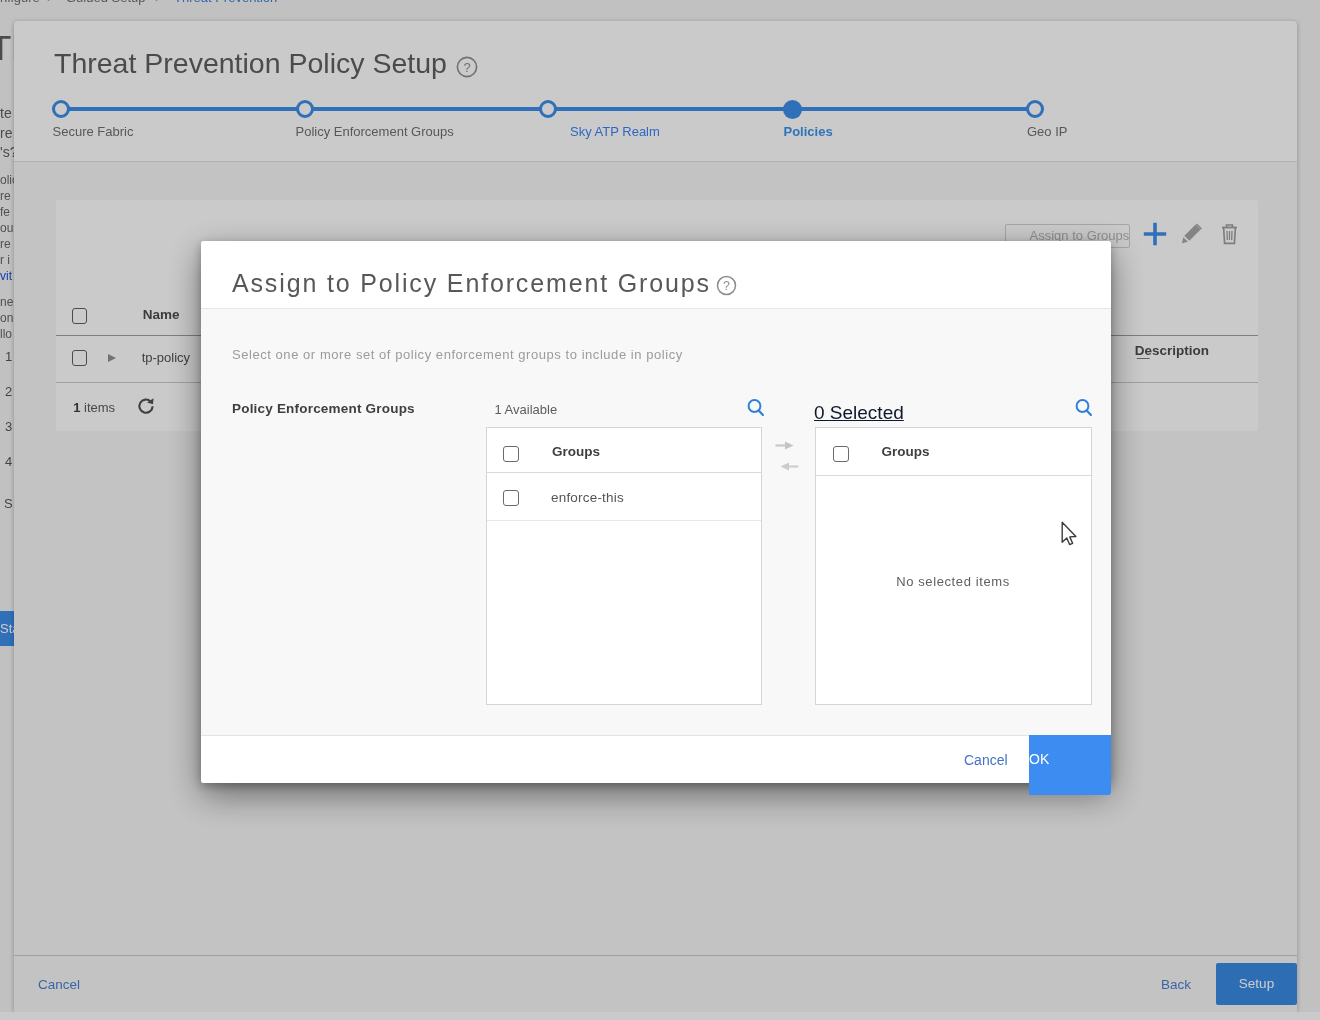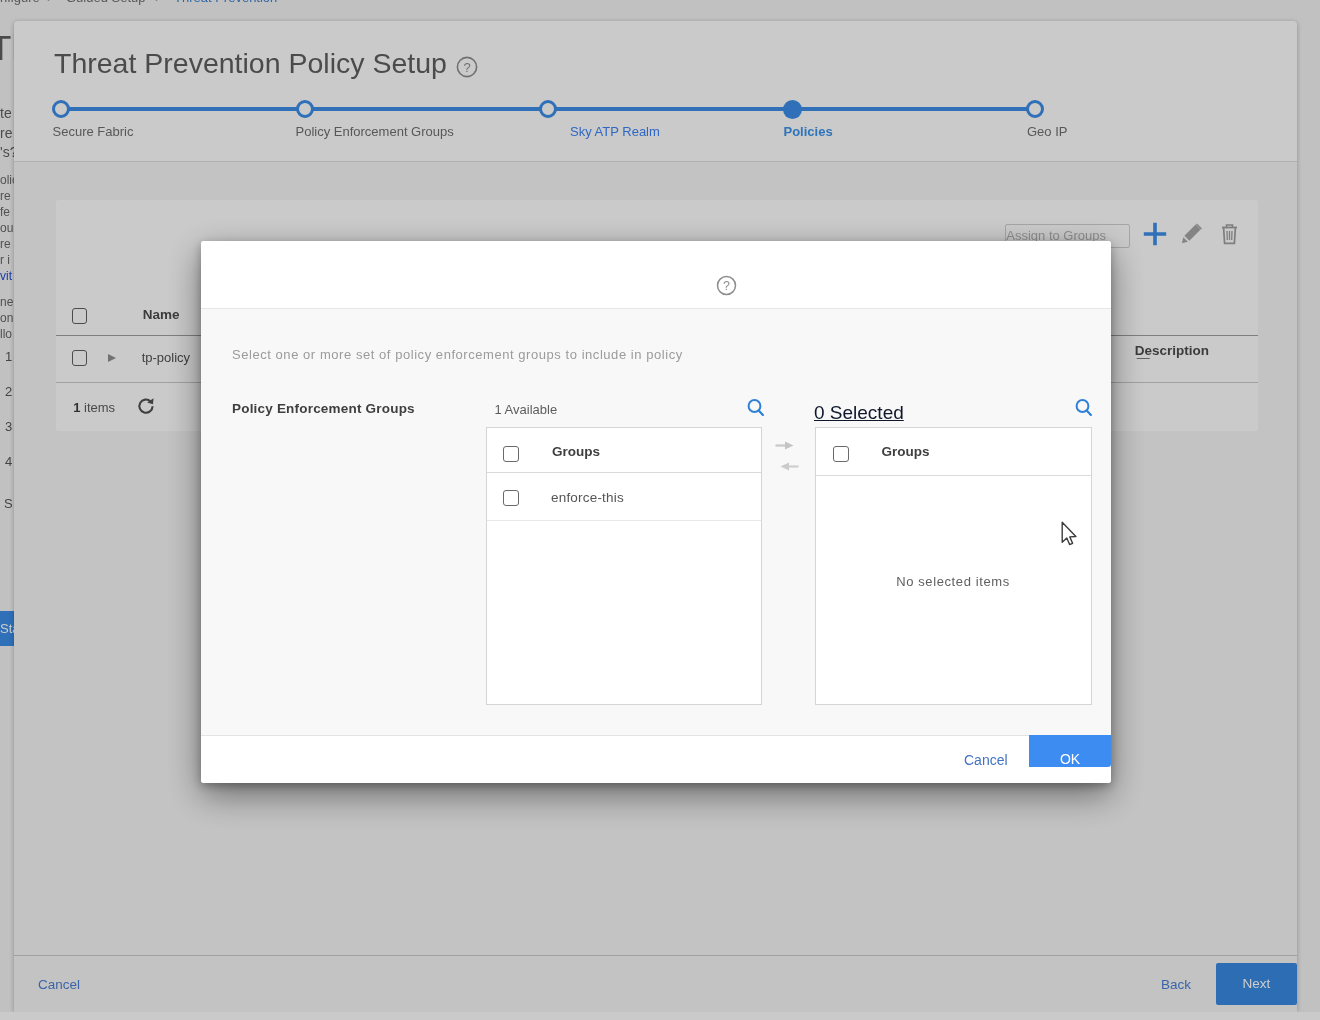--- a/index.html
+++ b/index.html
@@ -69,21 +69,21 @@
     <div class="abs nw" style="left:281.5px; top:103px; font-size:13px; color:#6f6f6f; line-height:15px;">Policy Enforcement Groups</div>
     <div class="abs nw" style="left:525px; top:103px; font-size:13px; color:#3b82f6; line-height:15px;margin-left:31px;">Sky ATP Realm</div>
     <div class="abs nw" style="left:769.5px; top:103px; font-size:13px; color:#3a92e8; line-height:15px; font-weight:bold;">Policies</div>
     <div class="abs nw" style="left:1013px; top:103px; font-size:13px; color:#6f6f6f; line-height:15px;">Geo IP</div>
 
     <div class="abs" style="left:0; top:141px; width:1283px; height:793px; background:#f4f4f4;"></div>
 
     <div class="abs" style="left:41.7px; top:179px; width:1202px; height:231px; background:#fdfdfd; border-radius:3px;">
 
       <div class="abs" style="left:949.6px; top:23.7px; width:125px; height:24px; border:1px solid #cfcfcf;
-           border-radius:2px; font-size:13px; color:#b2b2b2; text-align:left; line-height:22px;">Assign to Groups</div>
+           border-radius:2px; font-size:13px; color:#b2b2b2; text-align:right; line-height:22px;">Assign to Groups</div>
       <svg class="abs" style="left:1087px; top:22px;" width="24" height="24" viewBox="0 0 24 24">
         <path d="M12 0.8 V23.2 M0.8 12 H23.2" stroke="#3b8ce8" stroke-width="3.6" fill="none"></path>
       </svg>
       <svg class="abs" style="left:1125px; top:23px;" width="22" height="21" viewBox="0 0 22 21">
         <path d="M14.6 1.6 L19.6 6.6 L8.4 17.8 L3.4 12.8 Z" fill="#a6a6a6"></path>
         <path d="M2.3 14.2 L6.9 18.8 L0.9 20.3 Z" fill="#a6a6a6"></path>
         <path d="M16 0.4 L21 5.4 L19.9 6.4 L15 1.4 Z" fill="#a6a6a6"></path>
       </svg>
       <svg class="abs" style="left:1164px; top:22.5px;" width="19" height="22" viewBox="0 0 19 22">
         <path d="M2 4.5 H17" stroke="#9e9e9e" stroke-width="1.8"></path>
@@ -107,31 +107,32 @@
       <svg class="abs" style="left:81px; top:196.5px;" width="18" height="18" viewBox="0 0 18 18">
         <path d="M13.6 4.4 A6.6 6.6 0 1 0 15.6 9.3" fill="none" stroke="#4f4f4f" stroke-width="2.1"></path>
         <path d="M16.6 1.2 L15.9 7.2 L10.1 5.5 Z" fill="#4f4f4f"></path>
       </svg>
     </div>
 
     <div class="abs" style="left:0; top:934px; width:1283px; height:57px; border-top:1px solid #c9c9c9; background:#f4f4f4;">
       <div class="abs nw" style="left:24px; top:21px; font-size:13.5px; color:#4a7ed2;">Cancel</div>
       <div class="abs nw" style="left:1147px; top:20.5px; font-size:13.5px; color:#4a7ed2;">Back</div>
       <div class="abs" style="right:0; top:7px; width:81px; height:42px; background:#3989e0; border-radius:2px;
-           color:#fff; font-size:13.5px; text-align:center; line-height:42px;">Next</div>
+           color:#fff; font-size:13.5px; text-align:center; line-height:42px;">Setup</div>
     </div>
   </div>
 </div>
 
   <div class="abs" style="left:0; top:1012px; width:1320px; height:8px; background:#fdfdfd;"></div>
 <div id="overlay"></div>
 
 <div id="modal">
 
   <div class="abs" style="left:0; top:0; width:910px; height:68px; background:#fff; border-bottom:1px solid #e6e6e6; border-radius:3px 3px 0 0;"></div>
+  <div class="abs nw" style="left:31px; top:28px; font-size:25px; color:#58585a; line-height:29px; letter-spacing:1.85px;">Assign to Policy Enforcement Groups</div>
   <svg class="abs" style="left:515px; top:33.5px;" width="21" height="21" viewBox="0 0 21 21">
     <circle cx="10.5" cy="10.5" r="9" fill="none" stroke="#8d8d8d" stroke-width="1.5"></circle>
     <text x="10.5" y="15" font-size="12.5" fill="#8d8d8d" text-anchor="middle" font-family="Liberation Sans">?</text>
   </svg>
 
   <div class="abs nw" style="left:31px; top:105.5px; font-size:13px; letter-spacing:0.55px; color:#9b9b9b;">Select one or more set of policy enforcement groups to include in policy</div>
 
   <div class="abs nw" style="left:31px; top:160px; font-size:13.5px; letter-spacing:0.2px; font-weight:bold; color:#3f3f3f;">Policy Enforcement Groups</div>
   <div class="abs nw" style="left:283.5px; top:160.5px; font-size:13px; color:#5d5d5d;margin-left:10px;">1 Available</div>
   <svg class="abs" style="left:545px; top:157px;" width="21" height="21" viewBox="0 0 21 21">
@@ -162,19 +163,19 @@
 
   <div class="abs" style="left:613.5px; top:186px; width:277px; height:278px; background:#fff; border:1px solid #d5d5d5;">
     <div class="abs" style="left:0; top:46.5px; width:275px; height:1px; background:#dadada;"></div>
     <div class="abs" style="left:17px; top:18px; width:16px; height:16px; border:1.7px solid #6a6a6a; border-radius:3px;"></div>
     <div class="abs nw" style="left:66px; top:16px; font-size:13.5px; font-weight:bold; color:#3f3f3f;">Groups</div>
     <div class="abs" style="left:0; top:146px; width:275px; text-align:center; font-size:13px; letter-spacing:0.6px; color:#5f5f5f;">No selected items</div>
   </div>
 
   <div class="abs" style="left:0; top:494px; width:910px; height:48px; background:#fff; border-top:1px solid #e3e3e3; border-radius:0 0 3px 3px;"></div>
   <div class="abs nw" style="left:763px; top:511px; font-size:14px; color:#4273c4;">Cancel</div>
-  <div class="abs" style="left:828px; top:494px; width:82px; height:32px; background:#3d8cf2; border-radius:0 0 3px 0;
-       color:#fff; font-size:14px; text-align:center; line-height:48px;">OK</div>
+  <div class="abs" style="left:828px; top:494px; width:82px; height:60px; background:#3d8cf2; border-radius:0 0 3px 0;
+       color:#fff; font-size:14px; text-align:left; line-height:48px;">OK</div>
 </div>
 
 <svg class="abs" style="left:1061px; top:521px; z-index:70;" width="18" height="26" viewBox="0 0 18 26">
   <path d="M1.2 1.2 L1.2 21.2 L5.8 17 L8.6 23.6 L11.6 22.3 L8.8 15.9 L14.9 15.5 Z" fill="#fdfdfd" stroke="#3c3c3c" stroke-width="1.4" stroke-linejoin="round"></path>
 </svg>
 
 </body></html>

